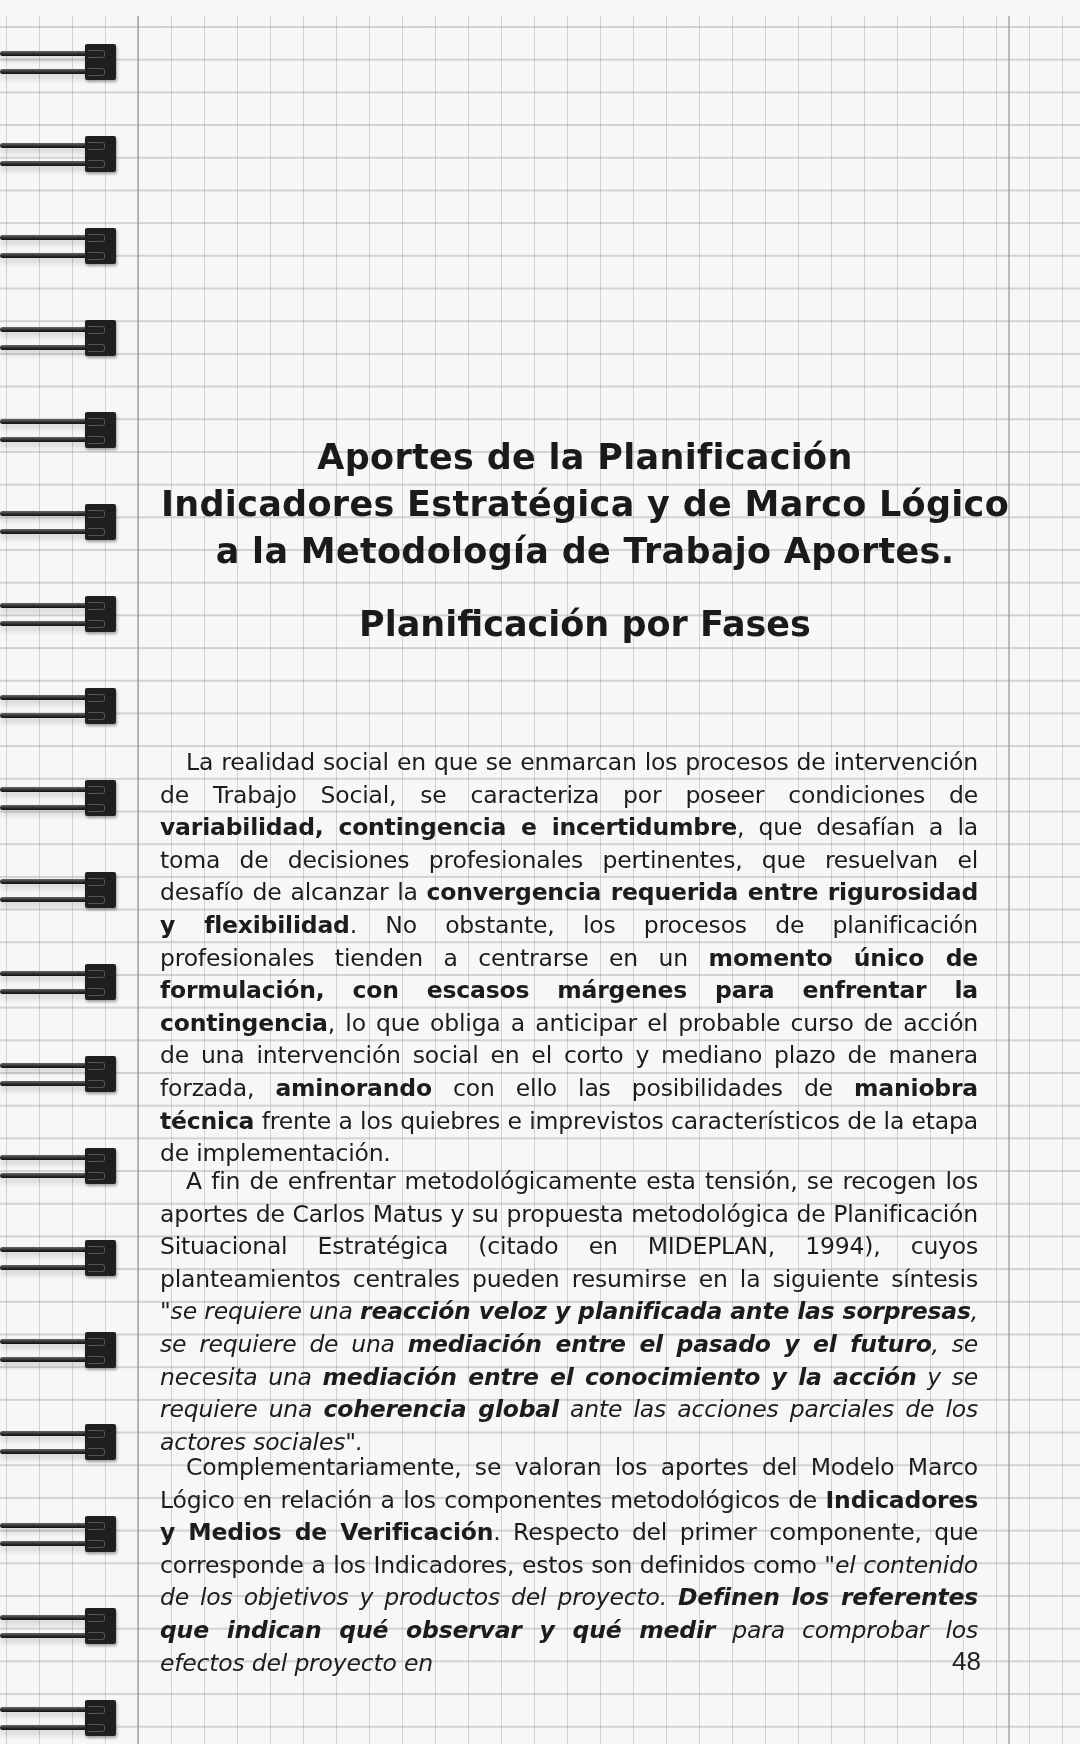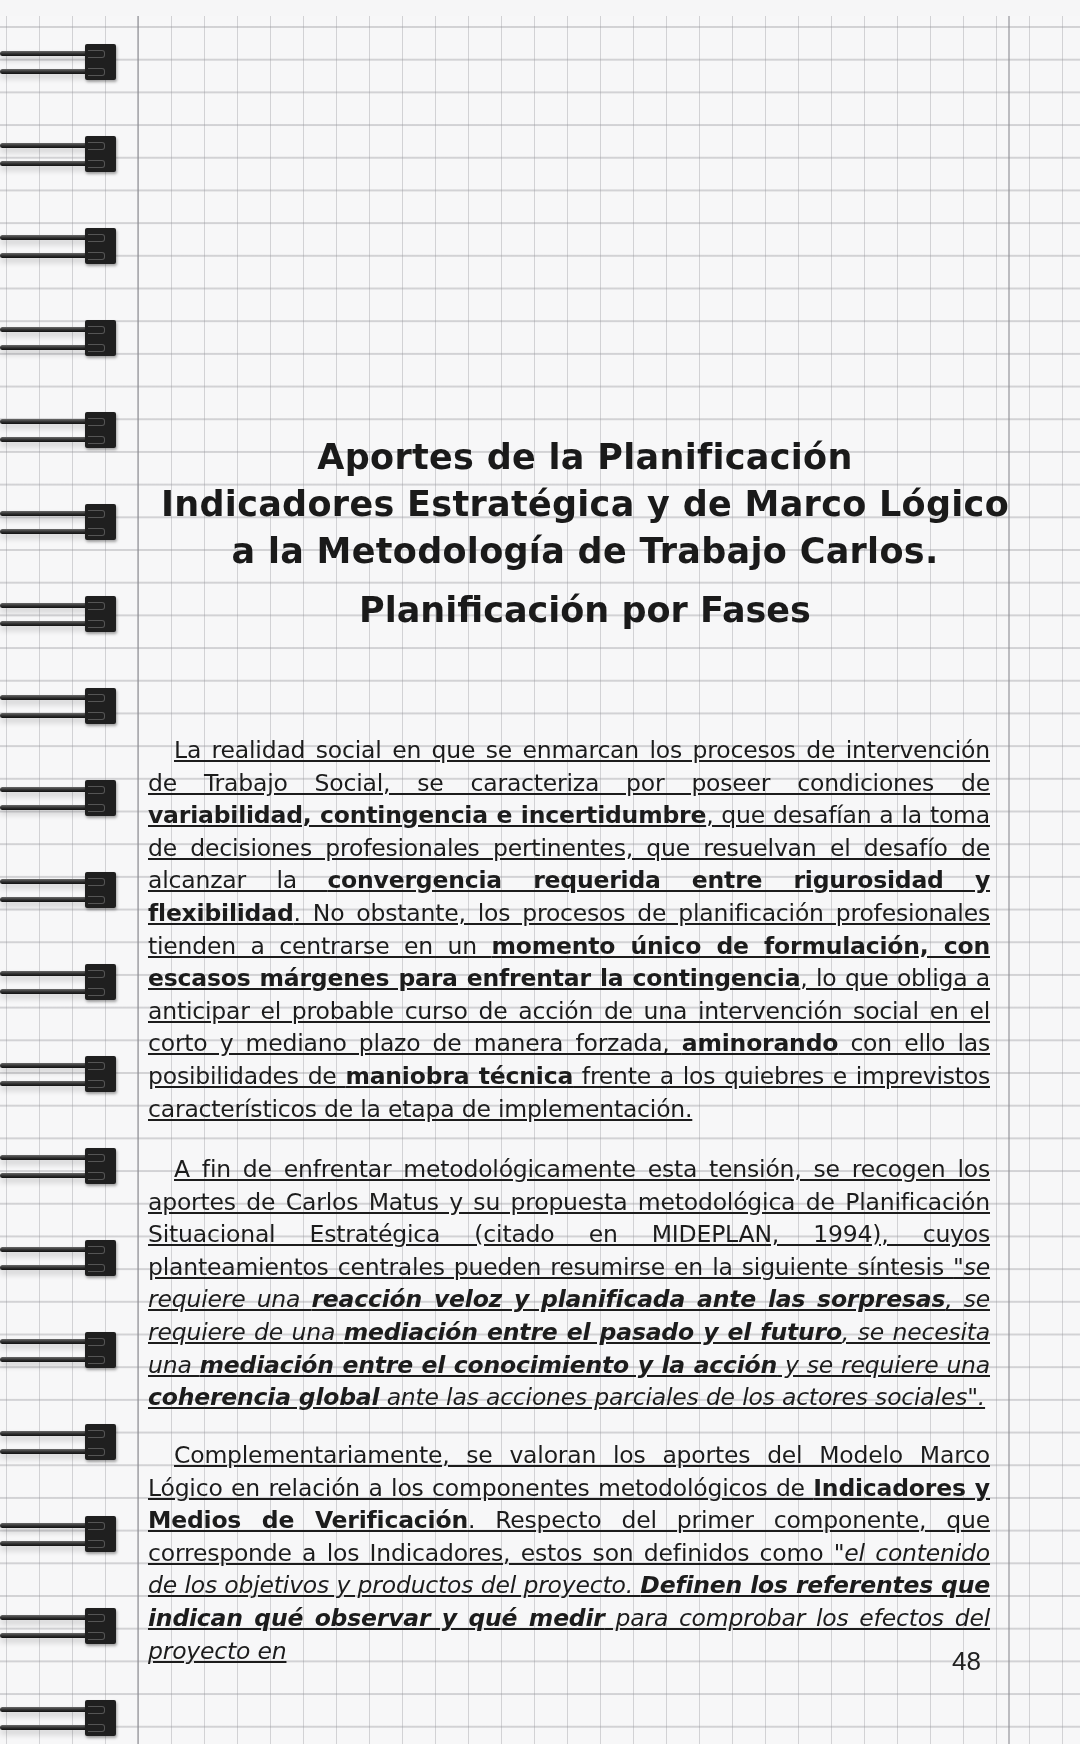--- a/index.html
+++ b/index.html
@@ -44,31 +44,31 @@
     border:1px solid #555; border-left:none; border-radius:0 3px 3px 0;
   }
   .ring .hole::before { top:6px; }
   .ring .hole::after { top:24px; }
 
   .title-block {
     position:absolute; left:150px; top:418px; width:870px; text-align:center;
     color:#1a1a1a; font-weight:bold;
   }
   .title-line { font-size:35px; line-height:47px; letter-spacing:0.3px; }
-  .subtitle { font-size:35px; line-height:47px; margin-top:12px; }
+  .subtitle { font-size:35px; line-height:47px; margin-top:26px; }
 
   .body {
     position:absolute; left:148px; width:842px; color:#1c1c1c;
     font-size:23.5px; line-height:32.6px; text-align:justify;
     font-family:"DejaVu Sans", sans-serif; letter-spacing:-0.2px;
   }
   .p1 { top:718px; }
   .p2 { top:1137px; }
   .p3 { top:1423px; }
-  .body p { margin:0; text-indent:26px;text-decoration:underline; }
+  .body p { margin:12px; text-indent:26px; }
   .body b { font-weight:bold; }
   .body i { font-style:italic; }
 
   .page-number {
     position:absolute; left:952px; top:1630px; font-size:26px; color:#222;
     font-family:"Liberation Sans", sans-serif;
   }
 </style>
 </head>
 <body>
@@ -171,21 +171,21 @@
       <div class="ring" style="top: 1683px;">
         <div class="wire w1"></div>
         <div class="wire w2"></div>
         <div class="hole"></div>
       </div>
     </div>
 
   <div class="title-block">
     <div class="title-line">Aportes de la Planificación</div>
     <div class="title-line">Indicadores Estratégica y de Marco Lógico</div>
-    <div class="title-line">a la Metodología de Trabajo Carlos.</div>
+    <div class="title-line">a la Metodología de Trabajo Aportes.</div>
     <div class="subtitle">Planificación por Fases</div>
   </div>
 
   <div class="body p1">
       <p><span>La realidad social en que se enmarcan los procesos de intervención de Trabajo Social, se caracteriza por poseer condiciones de </span><span><b>variabilidad, contingencia e incertidumbre</b></span><span>, que desafían a la toma de decisiones profesionales pertinentes, que resuelvan el desafío de alcanzar la </span><span><b>convergencia requerida entre rigurosidad y flexibilidad</b></span><span>. No obstante, los procesos de planificación profesionales tienden a centrarse en un </span><span><b>momento único de formulación, con escasos márgenes para enfrentar la contingencia</b></span><span>, lo que obliga a anticipar el probable curso de acción de una intervención social en el corto y mediano plazo de manera forzada, </span><span><b>aminorando</b></span><span> con ello las posibilidades de </span><span><b>maniobra técnica</b></span><span> frente a los quiebres e imprevistos característicos de la etapa de implementación.</span></p>
     </div>
   <div class="body p2">
       <p><span>A fin de enfrentar metodológicamente esta tensión, se recogen los aportes de Carlos Matus y su propuesta metodológica de Planificación Situacional Estratégica (citado en MIDEPLAN, 1994), cuyos planteamientos centrales pueden resumirse en la siguiente síntesis </span><span><i>"se requiere una </i></span><span><b><i>reacción veloz y planificada ante las sorpresas</i></b></span><span><i>, se requiere de una </i></span><span><b><i>mediación entre el pasado y el futuro</i></b></span><span><i>, se necesita una </i></span><span><b><i>mediación entre el conocimiento y la acción</i></b></span><span><i> y se requiere una </i></span><span><b><i>coherencia global</i></b></span><span><i> ante las acciones parciales de los actores sociales".</i></span></p>
     </div>
   <div class="body p3">

